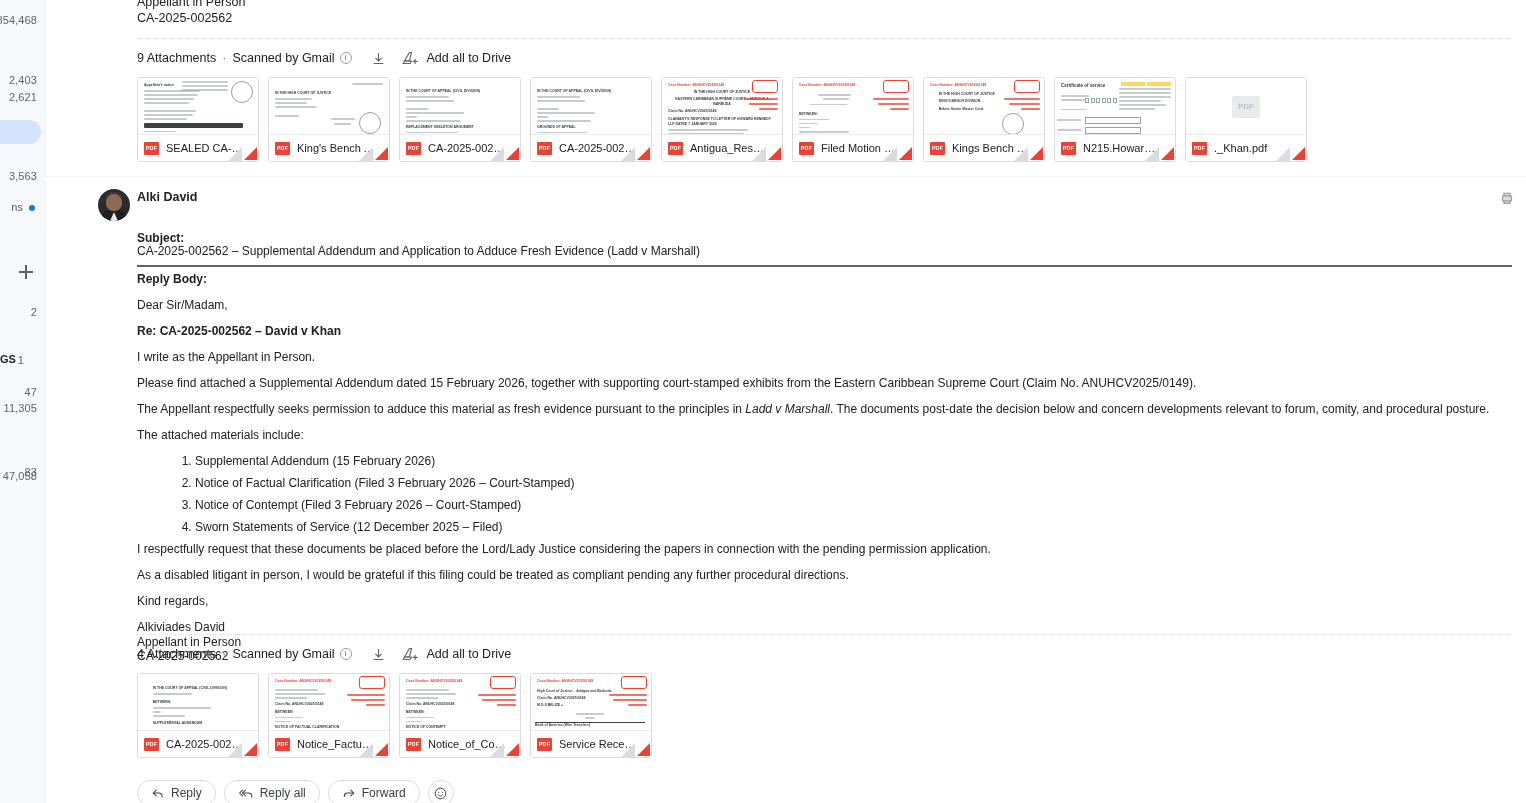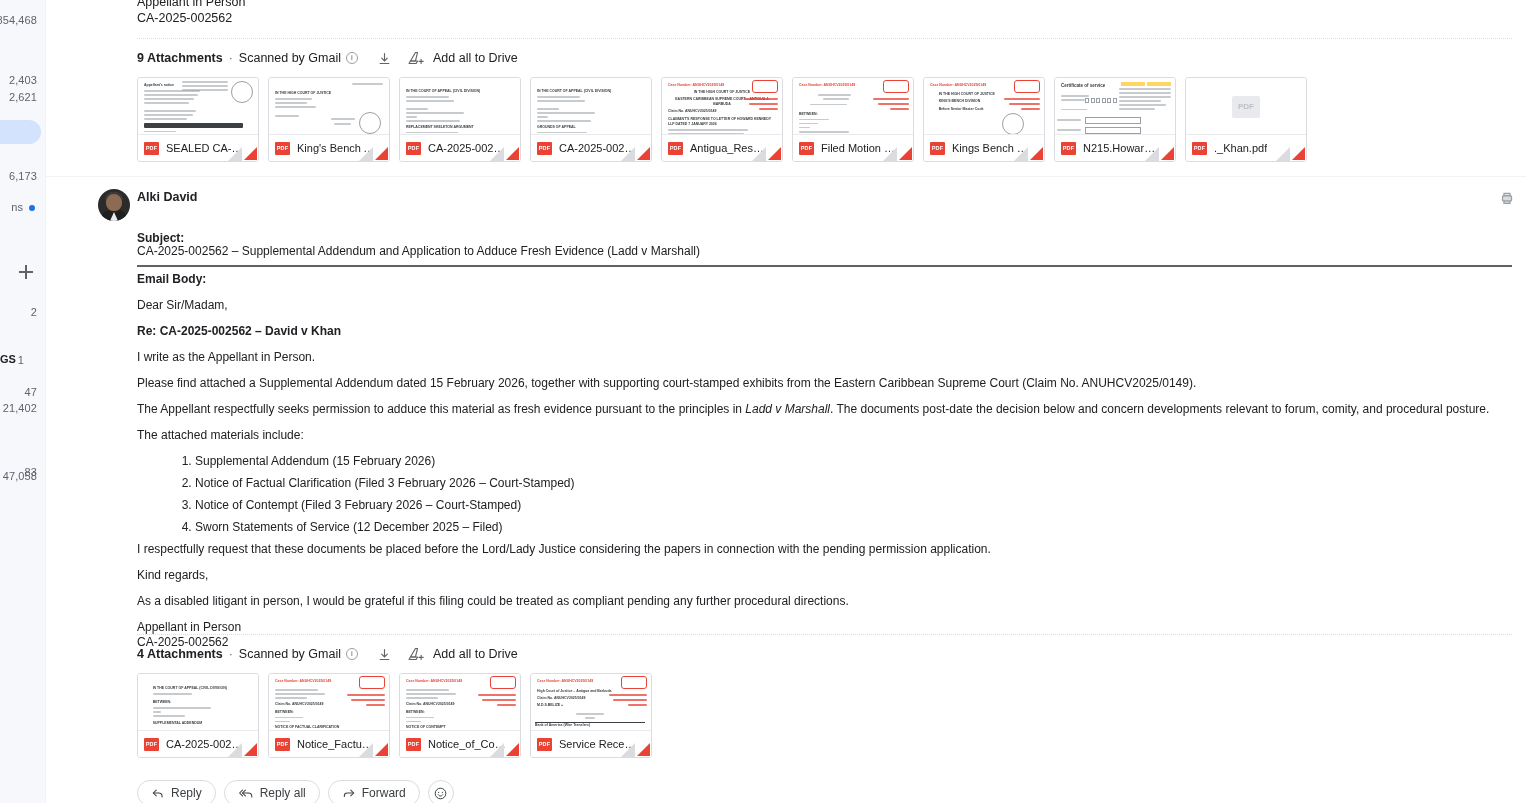--- a/index.html
+++ b/index.html
@@ -63,21 +63,21 @@
     position: absolute; left: 91px; right: 14px;
     border-top: 1px dotted #dadce0; height: 0;
   }
 
   
   .att-block { position: absolute; left: 91px; }
   .att-head {
     display: flex; align-items: center; gap: 0;
     font-size: 12.5px; color: #202124; height: 20px;
   }
-  .att-count { font-weight: bold; }
+  .att-count { font-weight: normal; }
   .att-mid { color:#5f6368; margin: 0 6px; }
   .att-scanned { color:#202124; }
   .info-i {
     display:inline-flex; align-items:center; justify-content:center;
     width:12px; height:12px; border:1px solid #9aa0a6; border-radius:50%;
     font-size:8px; color:#5f6368; margin-left:5px; font-style: normal;
     line-height:1;
   }
   .icon-btn {
     display:inline-flex; align-items:center; justify-content:center;
@@ -217,29 +217,29 @@
 </head>
 <body>
 
 <div class="app">
 
   <div class="sidebar">
     <div class="sb-pill" id="sb-pill" style="top: 120px;"></div>
     <div class="sb-row" style="top:14px">854,468</div>
     <div class="sb-row" style="top:74px">2,403</div>
     <div class="sb-row" style="top:91px">2,621</div>
-    <div class="sb-row" style="top:170px">6,173</div>
+    <div class="sb-row" style="top:170px">3,563</div>
     <div class="sb-row" style="top:201px; right:22px">ns</div>
     <div class="sb-dot" style="top:205px; right:10px"></div>
     <div class="sb-plus" style="top:265px"></div>
     <div class="sb-row" style="top:306px">2</div>
     <div class="sb-label-gs" style="top:353px; left:0px">GS</div>
     <div class="sb-row" style="top:354px; right:21px">1</div>
     <div class="sb-row" style="top:386px">47</div>
-    <div class="sb-row" style="top:402px">21,402</div>
+    <div class="sb-row" style="top:402px">11,305</div>
     <div class="sb-row" style="top:470px">47,058</div>
     <div class="sb-row" style="top:466px">83</div>
   </div>
 
   <div class="main">
 
     <div class="msg-top-sig">
       <div>Appellant in Person</div>
       <div>CA-2025-002562</div>
     </div>
@@ -514,36 +514,37 @@
         <rect x="6" y="9" width="12" height="7" rx="1.5" fill="#dadce0" stroke="#9aa0a6"></rect>
         <path d="M8 9V6h8v3M8 16v3h8v-3"></path>
       </svg>
     </div>
 
     <div class="subject-label">Subject:</div>
     <div class="subject-text">CA-2025-002562 – Supplemental Addendum and Application to Adduce Fresh Evidence (Ladd v Marshall)</div>
     <div class="hr-thick"></div>
 
     <div class="body-wrap">
-      <p class="p b">Email Body:</p>
+      <p class="p b">Reply Body:</p>
       <p class="p">Dear Sir/Madam,</p>
       <p class="p b">Re: CA-2025-002562 – David v Khan</p>
       <p class="p">I write as the Appellant in Person.</p>
       <p class="p">Please find attached a Supplemental Addendum dated 15 February 2026, together with supporting court-stamped exhibits from the Eastern Caribbean Supreme Court (Claim No. ANUHCV2025/0149).</p>
       <p class="p"><span>The Appellant respectfully seeks permission to adduce this material as fresh evidence pursuant to the principles in </span><i>Ladd v Marshall</i><span>. The documents post-date the decision below and concern developments relevant to forum, comity, and procedural posture.</span></p>
       <p class="p">The attached materials include:</p>
       <ol class="materials">
         <li>Supplemental Addendum (15 February 2026)</li>
         <li>Notice of Factual Clarification (Filed 3 February 2026 – Court-Stamped)</li>
         <li>Notice of Contempt (Filed 3 February 2026 – Court-Stamped)</li>
         <li>Sworn Statements of Service (12 December 2025 – Filed)</li>
       </ol>
       <p class="p">I respectfully request that these documents be placed before the Lord/Lady Justice considering the papers in connection with the pending permission application.</p>
+      <p class="p">As a disabled litigant in person, I would be grateful if this filing could be treated as compliant pending any further procedural directions.</p>
       <p class="p">Kind regards,</p>
-      <p class="p">As a disabled litigant in person, I would be grateful if this filing could be treated as compliant pending any further procedural directions.</p>
+      <p class="p tight">Alkiviades David</p>
       <p class="p tight">Appellant in Person</p>
       <p class="p tight">CA-2025-002562</p>
     </div>
 
     <div class="dotted-sep" style="top:634px"></div>
 
     <div class="att-block" style="top:644px">
       <div class="att-head">
         <span class="att-count">4 Attachments</span>
         <span class="att-mid">·</span>

